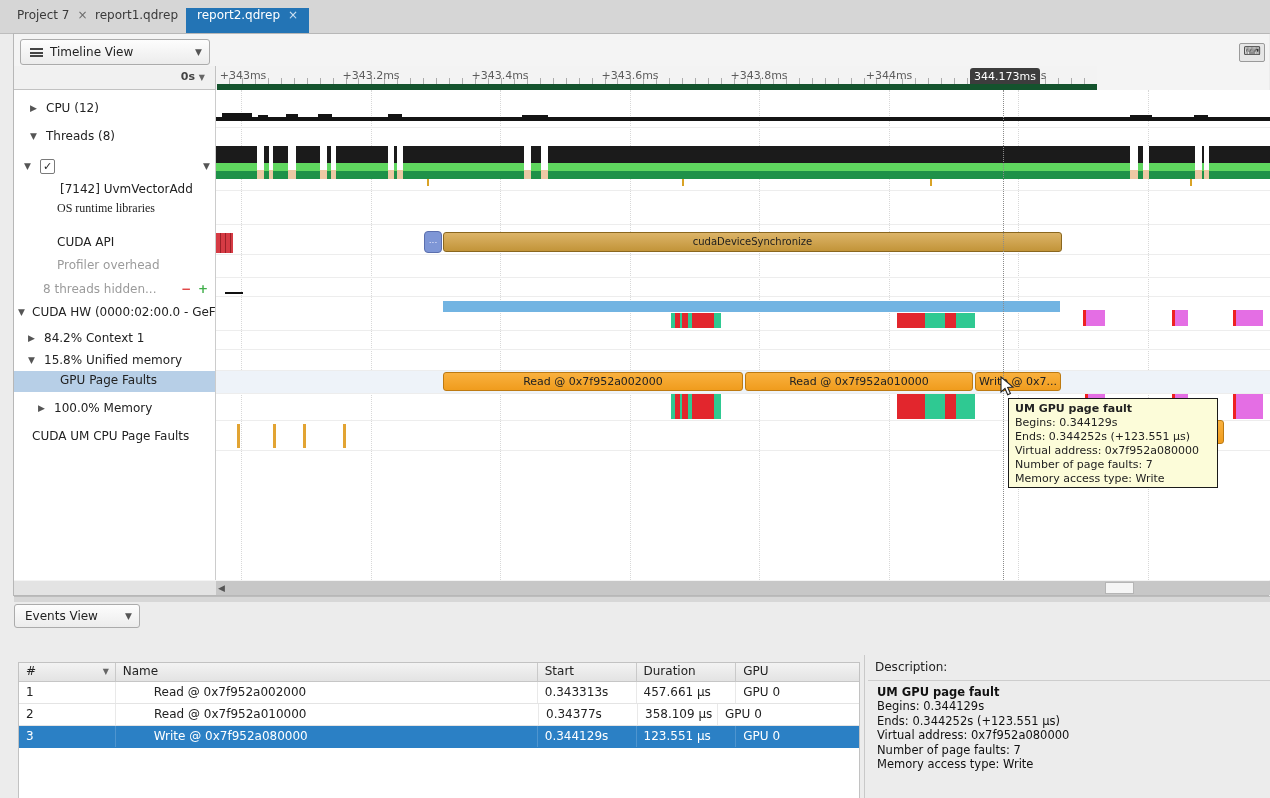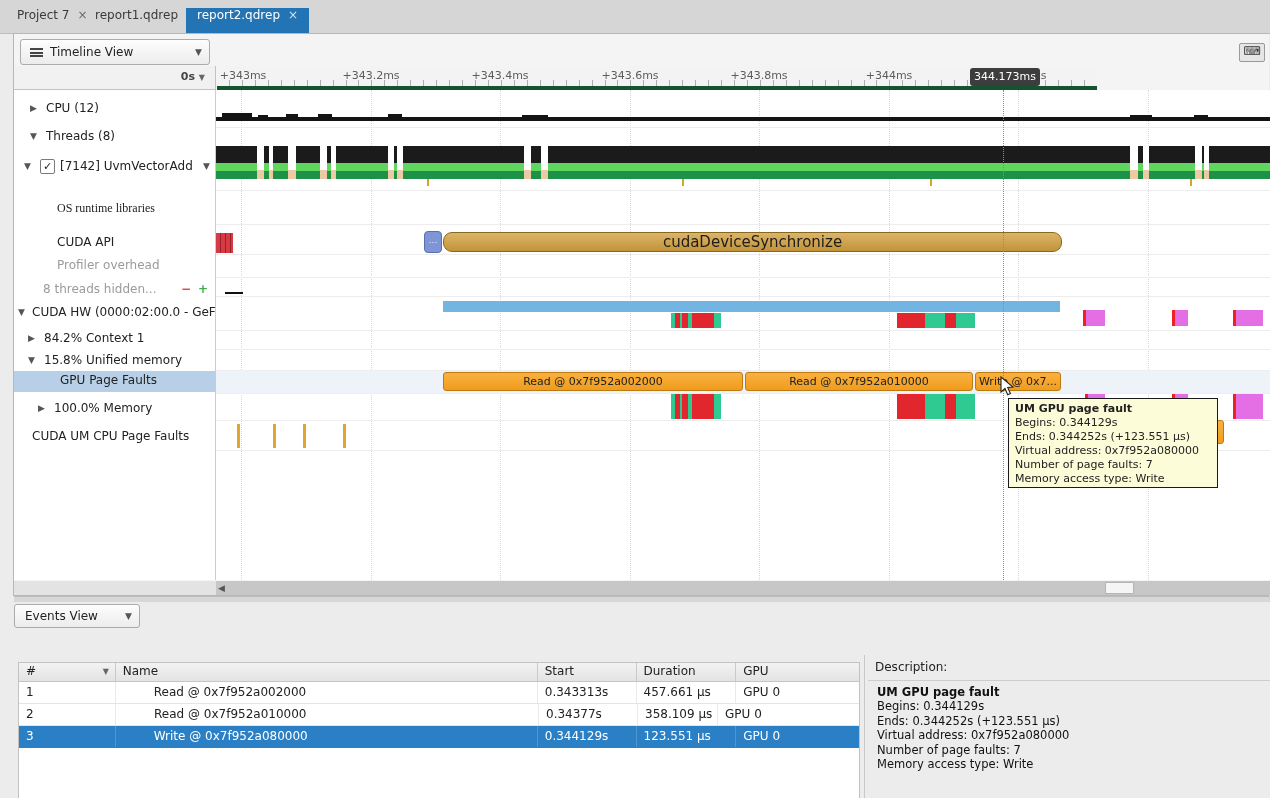--- a/index.html
+++ b/index.html
@@ -17,42 +17,42 @@
   .combo{position:absolute;display:flex;align-items:center;background:linear-gradient(#fdfdfd,#ececec);
          border:1px solid #ababab;border-radius:3px;font-size:12px;color:#222;box-sizing:border-box;}
   .combo .caret{margin-left:auto;color:#555;font-size:9px;padding-right:7px;}
   .hamburger{width:13px;height:9px;margin:0 7px 0 9px;
      background:linear-gradient(#444 0 2px,transparent 2px 3.5px,#444 3.5px 5.5px,transparent 5.5px 7px,#444 7px 9px);}
   .kbbtn{position:absolute;left:1239px;top:43px;width:24px;height:17px;background:#e6e6e6;border:1px solid #9a9a9a;border-radius:2px;
          font-size:12px;line-height:15px;text-align:center;color:#333;}
   
   .sbheader{position:absolute;left:14px;top:66px;width:202px;height:24px;background:#f1f1f1;border-bottom:1px solid #c2c2c2;border-right:1px solid #c2c2c2;box-sizing:border-box;}
   .origin{position:absolute;right:10px;top:4px;font-size:11px;font-weight:bold;color:#444;}
-  .ruler{position:absolute;left:217px;top:66px;width:880px;height:24px;background:#f3f3f3;border-bottom:4px solid #14532d;overflow:hidden;box-sizing:border-box;}
+  .ruler{position:absolute;left:217px;top:66px;width:880px;height:24px;background:#f3f3f3;border-bottom:6px solid #14532d;overflow:hidden;box-sizing:border-box;}
   .ruler .minor{position:absolute;left:0;bottom:0;width:100%;height:6px;
       background:repeating-linear-gradient(to right,transparent 0,transparent 11.95px,#adadad 11.95px,#adadad 12.95px);}
   .ticklabel{position:absolute;top:3px;transform:translateX(-50%);font-size:11px;color:#5c5c5c;white-space:nowrap;}
   .badge{position:absolute;left:753px;top:2px;width:70px;height:18px;background:#3d3d3d;border-radius:3px;color:#fff;
          font-size:11px;line-height:18px;text-align:center;z-index:6;}
   
   .sidebar{position:absolute;left:14px;top:90px;width:202px;height:490px;background:#fff;border-right:1px solid #cccccc;overflow:hidden;box-sizing:border-box;}
   .sbrow{position:absolute;left:0;width:100%;height:24px;line-height:24px;white-space:nowrap;}
   .sbrow .lbl{position:absolute;top:0;}
   .arr{position:absolute;top:0;font-size:9px;color:#555;}
   .gray{color:#9b9b9b;}
   .checkbox{position:absolute;left:26px;top:5px;width:13px;height:13px;background:#fff;border:1px solid #7a7a7a;border-radius:2px;
             font-size:11px;line-height:13px;text-align:center;color:#222;}
   .hl{position:absolute;left:0;top:281px;width:100%;height:21px;background:#b7cfe7;}
   .canvas{position:absolute;left:216px;top:90px;width:1054px;height:490px;background:#fff;overflow:hidden;}
   .vgrid{position:absolute;top:0;height:490px;border-left:1px dotted #d8d8d8;width:0;}
   .hline{position:absolute;left:0;width:100%;height:1px;background:#ededed;}
   .rowtint{position:absolute;left:0;top:281px;width:100%;height:22px;background:#eef3f9;}
   .bar{position:absolute;box-sizing:border-box;}
-  .tanbar{background:linear-gradient(#dcb468,#c29439);border:1px solid #8a671f;border-radius:9px;
-          font-size:15px;color:#1d1d1d;text-align:center;line-height:18px;}
+  .tanbar{background:linear-gradient(#dcb468,#c29439);border:1px solid #8a671f;border-radius:3px;
+          font-size:10px;color:#1d1d1d;text-align:center;line-height:18px;}
   .chip{background:#7e96d6;border:1px solid #5b6fae;border-radius:4px;color:#eef;font-size:9px;text-align:center;line-height:16px;}
   .ofault{background:linear-gradient(#f9b13f,#f09c1d);border:1px solid #bd7a12;border-radius:3px;font-size:11px;color:#222;
           text-align:center;line-height:17px;overflow:hidden;white-space:nowrap;}
   .seg{position:absolute;top:0;height:100%;}
   .mag{position:absolute;background:#e46ee4;border-left:3px solid #ee2222;box-sizing:border-box;}
   .slit{position:absolute;top:56px;height:33px;background:linear-gradient(#ffffff 0 74%,#edc9a4 74% 100%);}
   .marker{position:absolute;left:1003px;top:90px;height:490px;width:0;border-left:1px dotted #8b8b8b;z-index:30;}
   
   .tooltip{position:absolute;left:1008px;top:398px;width:210px;height:90px;background:#fcfcd9;border:1px solid #1a1a1a;
            box-sizing:border-box;padding:3px 6px;font-size:11px;line-height:13.9px;z-index:40;}
@@ -133,21 +133,21 @@
       <span class="arr" style="left:16px;">▶</span>
       <span class="lbl" style="left:32px;">CPU (12)</span>
     </div>
     <div class="sbrow" style="top:34px;">
       <span class="arr" style="left:16px;">▼</span>
       <span class="lbl" style="left:32px;">Threads (8)</span>
     </div>
     <div class="sbrow" style="top:64px;">
       <span class="arr" style="left:10px;">▼</span>
       <span class="checkbox">✓</span>
-      <span class="lbl" style="left:46px;">[7142] UvmVectorAdd</span>
+      <span class="lbl" style="left:46px;margin-top:23px;">[7142] UvmVectorAdd</span>
       <span class="arr" style="left:189px;">▼</span>
     </div>
     <div class="sbrow" style="top:106px;font-family:Liberation Serif, serif;">
       <span class="lbl" style="left:43px;">OS runtime libraries</span>
     </div>
     <div class="sbrow" style="top:140px;">
       <span class="lbl" style="left:43px;">CUDA API</span>
     </div>
     <div class="sbrow gray" style="top:163px;">
       <span class="lbl" style="left:43px;">Profiler overhead</span>

